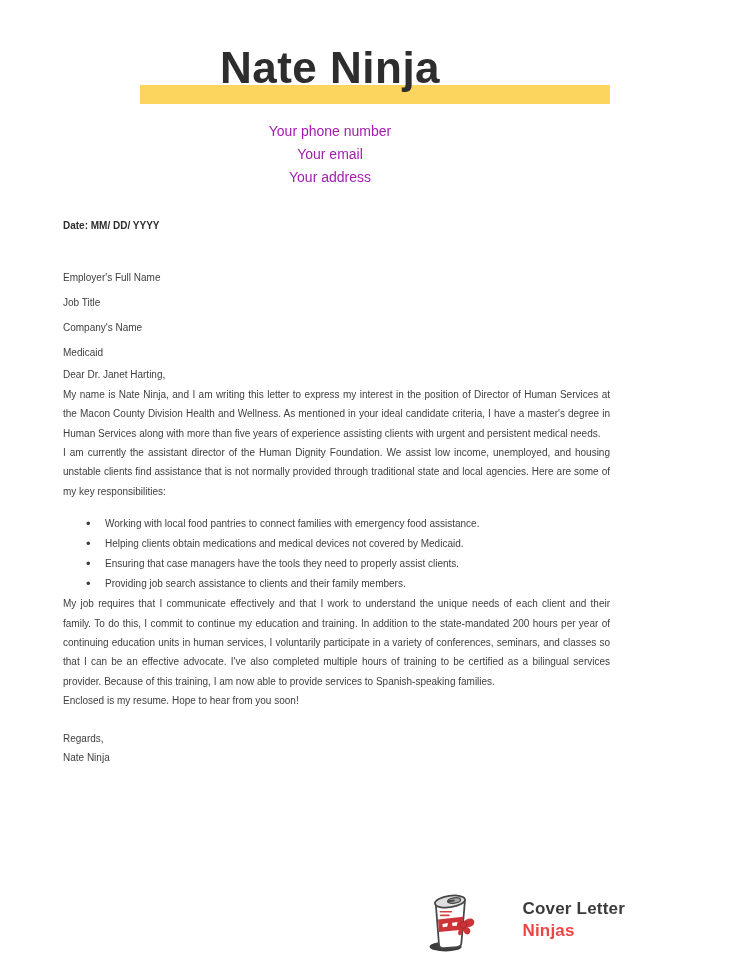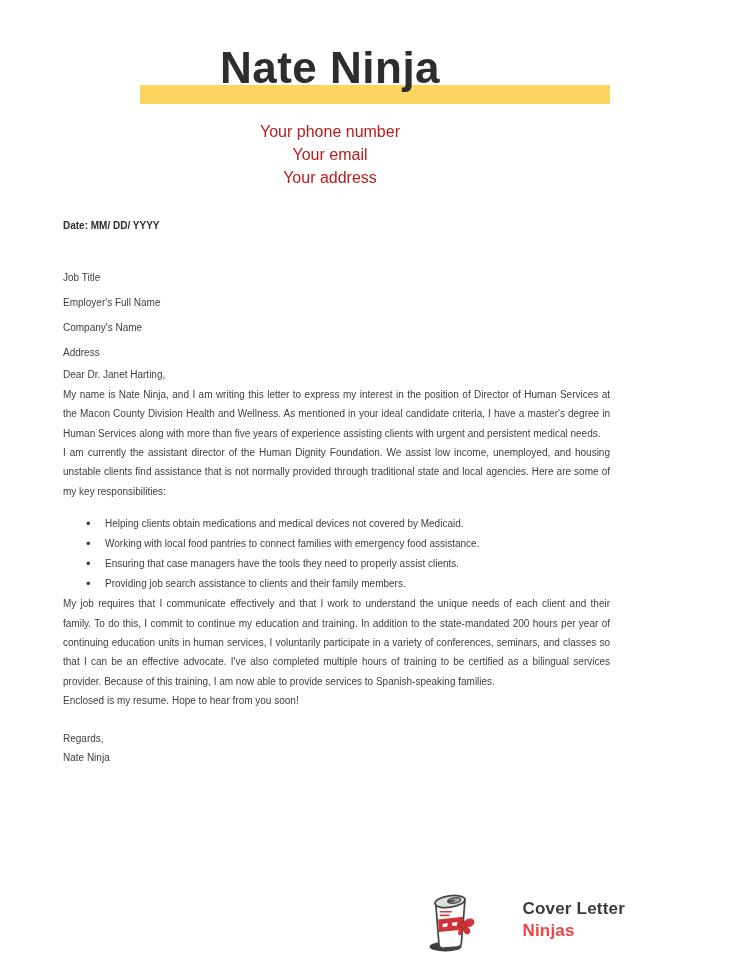--- a/index.html
+++ b/index.html
@@ -29,23 +29,23 @@
     text-align: center;
     font-size: 44px;
     line-height: 52px;
     font-weight: bold;
     color: #2d2d2d;
     letter-spacing: 0.5px;
   }
   .contact {
     margin-top: 26px;
     text-align: center;
-    font-size: 16px;
+    font-size: 14px;
     line-height: 23px;
-    color: #b91c1c;
+    color: #a21caf;
   }
 
   
   .letter {
     padding: 27px 50px 0 53px;
     font-size: 10px;
     line-height: 19.4px;
     margin-left: 10px;
   }
   .letter p { margin: 0; }
@@ -100,34 +100,34 @@
       <div>Your phone number</div>
       <div>Your email</div>
       <div>Your address</div>
     </div>
   </div>
 
   <div class="letter">
     <p class="date-line">Date: MM/ DD/ YYYY</p>
 
     <div class="recipient">
+      <div>Employer's Full Name</div>
       <div>Job Title</div>
-      <div>Employer's Full Name</div>
       <div>Company's Name</div>
-      <div>Address</div>
+      <div>Medicaid</div>
     </div>
 
     <p class="salutation">Dear Dr. Janet Harting,</p>
 
     <p class="para p1">My name is Nate Ninja, and I am writing this letter to express my interest in the position of Director of Human Services at the Macon County Division Health and Wellness. As mentioned in your ideal candidate criteria, I have a master's degree in Human Services along with more than five years of experience assisting clients with urgent and persistent medical needs.</p>
     <p class="para p2">I am currently the assistant director of the Human Dignity Foundation. We assist low income, unemployed, and housing unstable clients find assistance that is not normally provided through traditional state and local agencies. Here are some of my key responsibilities:</p>
 
     <ul class="responsibilities">
+      <li>Working with local food pantries to connect families with emergency food assistance.</li>
       <li>Helping clients obtain medications and medical devices not covered by Medicaid.</li>
-      <li>Working with local food pantries to connect families with emergency food assistance.</li>
       <li>Ensuring that case managers have the tools they need to properly assist clients.</li>
       <li>Providing job search assistance to clients and their family members.</li>
     </ul>
 
     <p class="para p3">My job requires that I communicate effectively and that I work to understand the unique needs of each client and their family. To do this, I commit to continue my education and training. In addition to the state-mandated 200 hours per year of continuing education units in human services, I voluntarily participate in a variety of conferences, seminars, and classes so that I can be an effective advocate. I've also completed multiple hours of training to be certified as a bilingual services provider. Because of this training, I am now able to provide services to Spanish-speaking families.</p>
 
     <p class="enclosure">Enclosed is my resume. Hope to hear from you soon!</p>
 
     <div class="signoff">
       <div>Regards,</div>

